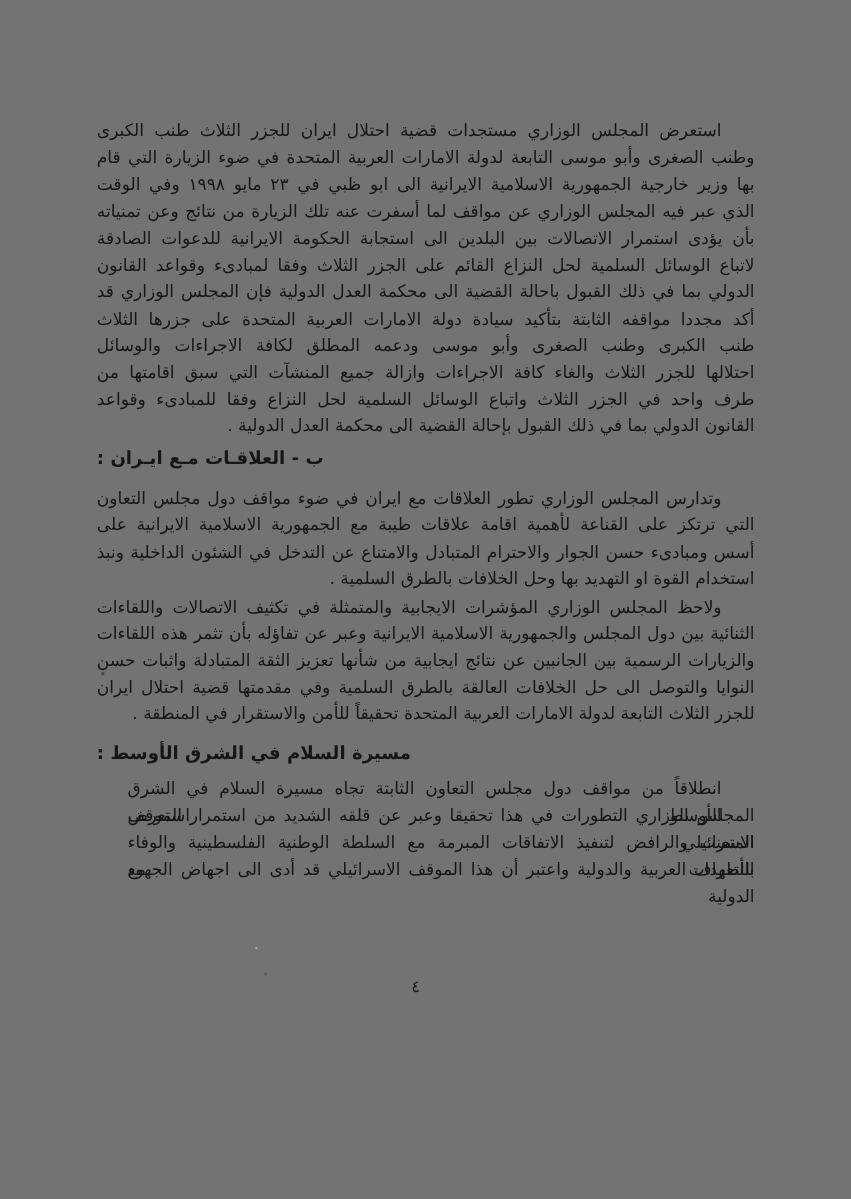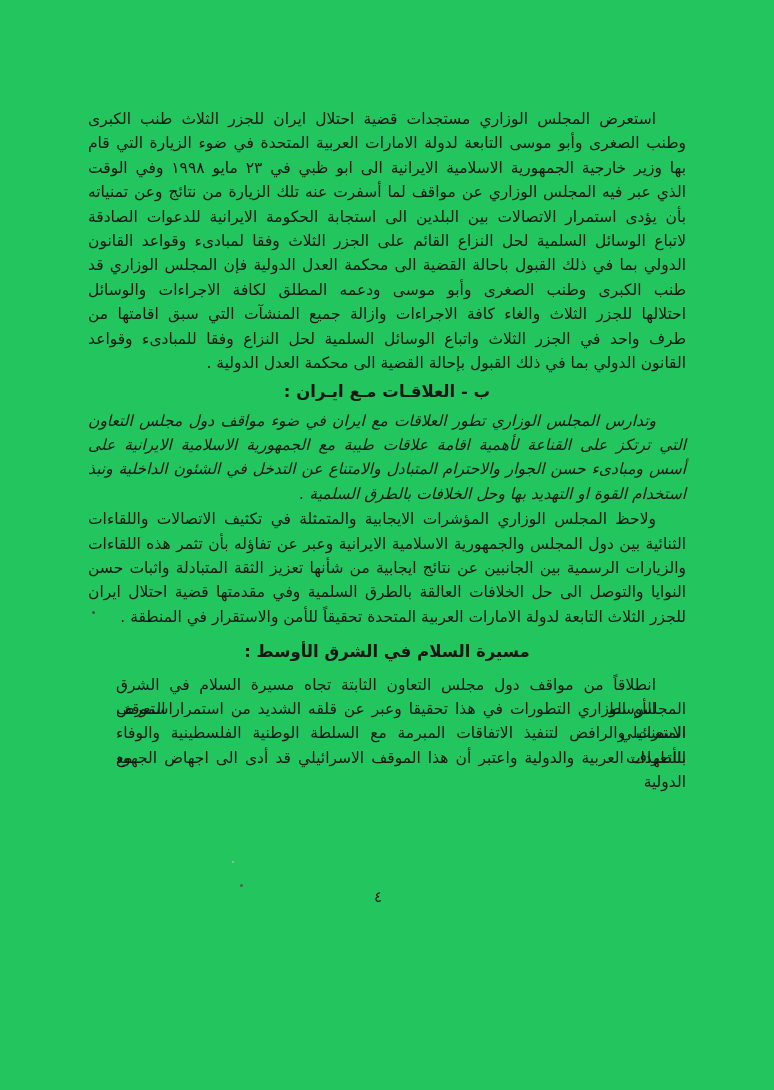--- a/index.html
+++ b/index.html
@@ -42,26 +42,26 @@
   }
   .line.first {
     padding-right: 30px;
   }
   .line.last {
     text-align-last: right;
     -moz-text-align-last: right;
   }
   .heading {
     font-weight: bold;
-    text-align: center;
+    text-align: left;
     font-size: 16.5px;
     height: 24.4px;
   }
   .heading.h-relations { margin-top: 5px; }
-  .para.p-2 { margin-top: 4px; font-style: italic; }
+  .para.p-2 { margin-top: 12px; }
   .para.p-3 { margin-top: 1px; }
   .heading.h-peace { margin-top: 11px; }
   .para.p-4 { margin-top: 8px; margin-left: 28px; }
   .page-number {
     position: absolute;
     top: 888px;
     left: 0;
     right: 18px;
     text-align: center;
     font-size: 15px;
@@ -72,30 +72,31 @@
     position: absolute;
     border-radius: 50%;
   }
   .speck-1 { left: 92px;  top: 611px; width: 3px; height: 3px; background: #4a4a4a; }
   .speck-2 { left: 240px; top: 884px; width: 3px; height: 3px; background: #5a5a5a; }
   .speck-3 { left: 232px; top: 861px; width: 2px; height: 2px; background: #b5b5b5; }
 </style>
 </head>
 <body>
 
-<div class="page" style="background: #22c55e;">
+<div class="page" style="background: #737373;">
   <div class="doc-body" id="doc-body" style="color: rgb(22, 22, 22);">
       <div class="para">
         <div class="line first">استعرض المجلس الوزاري مستجدات قضية احتلال ايران للجزر الثلاث طنب الكبرى</div>
         <div class="line">وطنب الصغرى وأبو موسى التابعة لدولة الامارات العربية المتحدة في ضوء الزيارة التي قام</div>
         <div class="line">بها وزير خارجية الجمهورية الاسلامية الايرانية الى ابو ظبي في ٢٣ مايو ١٩٩٨ وفي الوقت</div>
         <div class="line">الذي عبر فيه المجلس الوزاري عن مواقف لما أسفرت عنه تلك الزيارة من نتائج وعن تمنياته</div>
         <div class="line">بأن يؤدى استمرار الاتصالات بين البلدين الى استجابة الحكومة الايرانية للدعوات الصادقة</div>
         <div class="line">لاتباع الوسائل السلمية لحل النزاع القائم على الجزر الثلاث وفقا لمبادىء وقواعد القانون</div>
         <div class="line">الدولي بما في ذلك القبول باحالة القضية الى محكمة العدل الدولية فإن المجلس الوزاري قد</div>
+        <div class="line">أكد مجددا مواقفه الثابتة بتأكيد سيادة دولة الامارات العربية المتحدة على جزرها الثلاث</div>
         <div class="line">طنب الكبرى وطنب الصغرى وأبو موسى ودعمه المطلق لكافة الاجراءات والوسائل</div>
         <div class="line">احتلالها للجزر الثلاث والغاء كافة الاجراءات وازالة جميع المنشآت التي سبق اقامتها من</div>
         <div class="line">طرف واحد في الجزر الثلاث واتباع الوسائل السلمية لحل النزاع وفقا للمبادىء وقواعد</div>
         <div class="line last">القانون الدولي بما في ذلك القبول بإحالة القضية الى محكمة العدل الدولية .</div>
       </div>
       <div class="heading h-relations">ب - العلاقـات مـع ايـران :</div>
       <div class="para p-2">
         <div class="line first">وتدارس المجلس الوزاري تطور العلاقات مع ايران في ضوء مواقف دول مجلس التعاون</div>
         <div class="line">التي ترتكز على القناعة لأهمية اقامة علاقات طيبة مع الجمهورية الاسلامية الايرانية على</div>
         <div class="line">أسس ومبادىء حسن الجوار والاحترام المتبادل والامتناع عن التدخل في الشئون الداخلية ونبذ</div>

